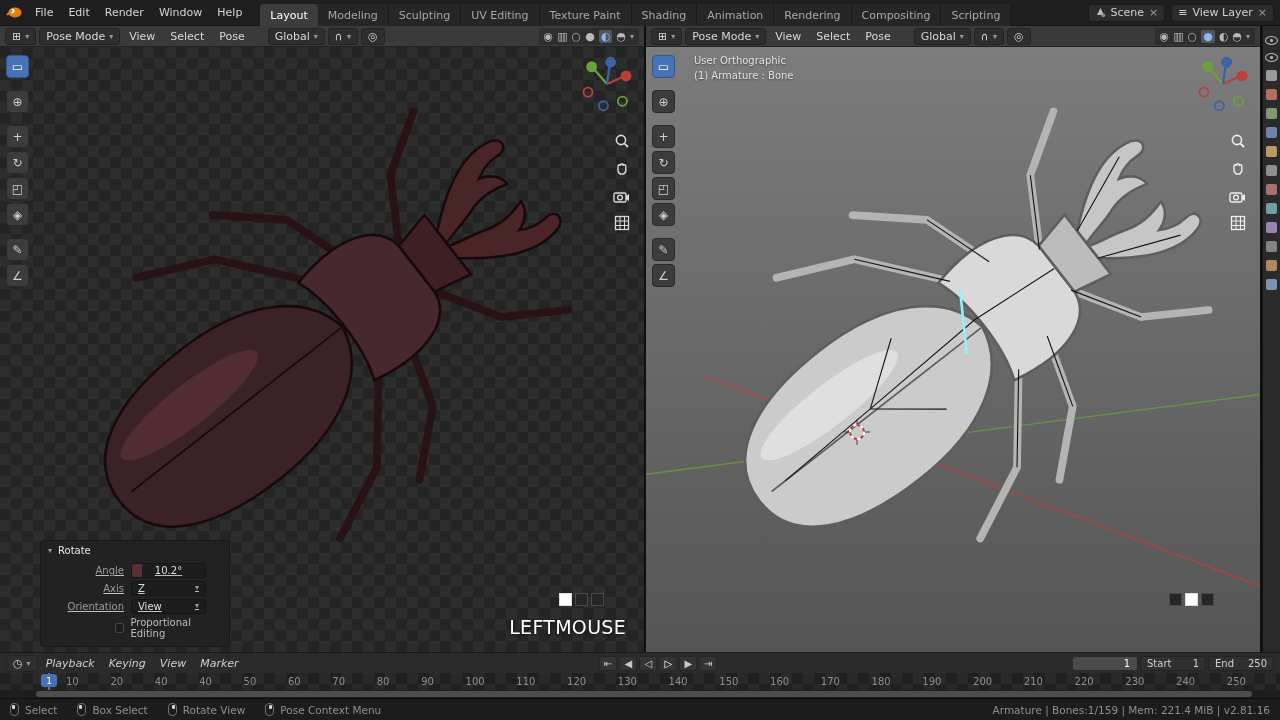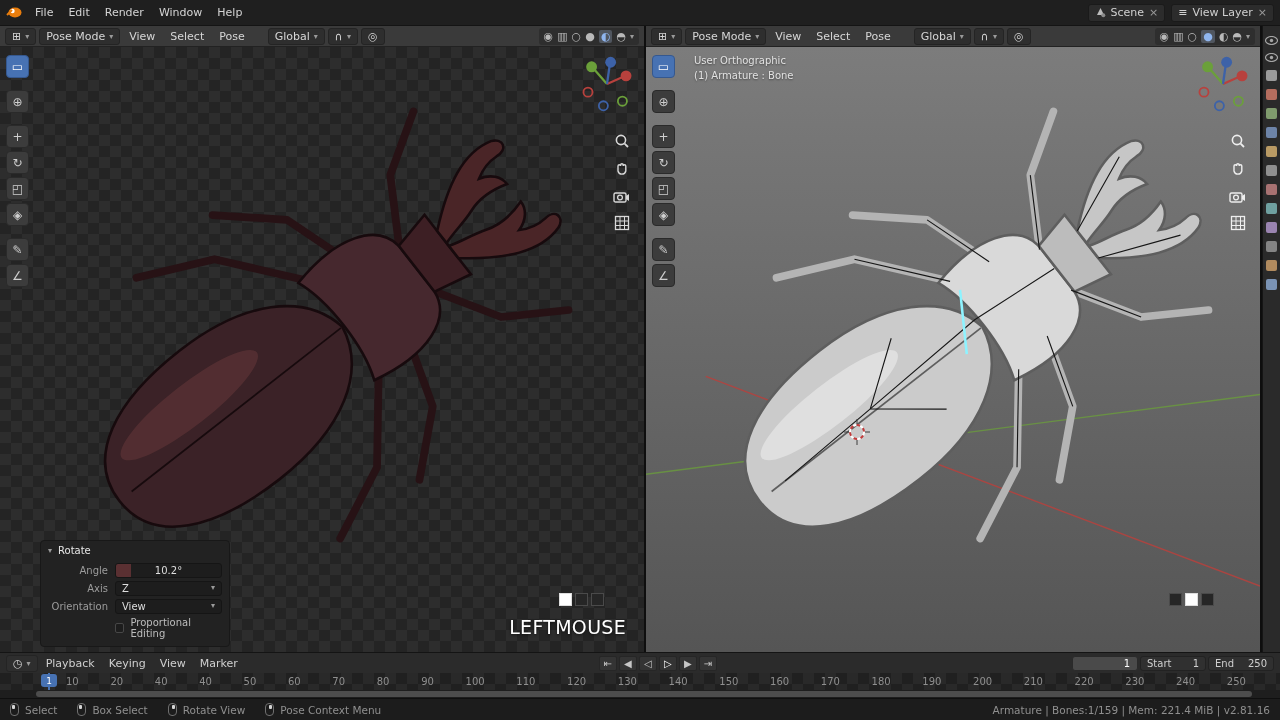--- a/index.html
+++ b/index.html
@@ -55,33 +55,33 @@
 .msq.on{background:#fff;border-color:#ddd;}
 
 .beetle{position:absolute;z-index:2;}
 .bones{position:absolute;z-index:3;pointer-events:none;}
 .axes{position:absolute;inset:0;z-index:1;}
 .cursor3d{position:absolute;z-index:4;}
 
 
 .oppanel{position:absolute;left:40px;bottom:5px;width:190px;background:rgba(34,34,34,.96);border:1px solid #181818;border-radius:4px;font-size:10px;color:#bdbdbd;padding:4px 7px 7px;z-index:8;}
 .ptitle{display:flex;align-items:center;gap:6px;color:#e6e6e6;padding-bottom:4px;}
-.oprow{display:flex;align-items:center;margin:3px 0;}
+.oprow{display:flex;align-items:center;margin:3px 16px;text-decoration:underline;}
 .oprow .lab{width:60px;text-align:right;margin-right:7px;color:#9c9c9c;flex:0 0 auto;}
 .opfield{flex:1;background:#1d1d1d;border:1px solid #151515;border-radius:3px;padding:1px 6px;color:#dedede;display:flex;justify-content:space-between;align-items:flex-start;height:15px;}
 .opfield.center{justify-content:center;}
 .opfield.angle{background:linear-gradient(90deg,#5a3032 0 14%,#1d1d1d 14%);}
 .opcheck{display:flex;align-items:center;gap:6px;margin:3px 0 0 67px;}
 .cbox{width:10px;height:10px;background:#1d1d1d;border:1px solid #474747;border-radius:2px;}
 
 
 .timeline{height:46px;display:flex;flex-direction:column;border-top:1px solid #141414;flex:0 0 auto;}
 .tl-header{height:20px;background:#2b2b2b;display:flex;align-items:center;gap:2px;padding:0 6px;font-size:11px;color:#cfcfcf;}
 .sp{flex:1;}
-.tl-menu{padding:2px 6px;}
+.tl-menu{padding:2px 6px;font-style:italic;}
 .playbtn{width:18px;height:15px;display:flex;align-items:center;justify-content:center;font-size:10px;color:#c7c7c7;background:#343434;border:1px solid #262626;border-radius:2px;}
 .playbtn.play{color:#fff;}
 .framebox{width:66px;height:15px;background:#4a4a4a;border:1px solid #2a2a2a;border-radius:3px;display:flex;align-items:center;justify-content:flex-end;padding:0 7px;color:#fff;font-size:10px;}
 .rangebox{width:66px;height:15px;background:#303030;border:1px solid #222;border-radius:3px;display:flex;align-items:center;justify-content:space-between;padding:0 6px;font-size:10px;color:#cfcfcf;}
 .tl-ruler{flex:1;position:relative;background-color:#202020;background-image:
 linear-gradient(45deg,#292929 25%,transparent 25%,transparent 75%,#292929 75%),
 linear-gradient(45deg,#292929 25%,transparent 25%,transparent 75%,#292929 75%);
 background-size:22px 22px;background-position:0 0,11px 11px;}
 .ticks{position:absolute;left:66px;right:34px;top:3px;display:flex;justify-content:space-between;font-size:10px;color:#8f8f8f;}
 .playhead{position:absolute;left:41px;top:0;bottom:0;width:16px;}
@@ -139,20 +139,32 @@
           <ellipse cx="9" cy="6.5" rx="6.5" ry="5" fill="#e87d0d"></ellipse>
           <circle cx="6.5" cy="5" r="2.2" fill="#fff"></circle>
           <path d="M1,9 L6,4" stroke="#e87d0d" stroke-width="2"></path>
         </svg>
     </span>
     <span class="menu">File</span>
     <span class="menu">Edit</span>
     <span class="menu">Render</span>
     <span class="menu">Window</span>
     <span class="menu">Help</span>
+    <div class="tabs">
+      <span class="tab active">Layout</span>
+      <span class="tab">Modeling</span>
+      <span class="tab">Sculpting</span>
+      <span class="tab">UV Editing</span>
+      <span class="tab">Texture Paint</span>
+      <span class="tab">Shading</span>
+      <span class="tab">Animation</span>
+      <span class="tab">Rendering</span>
+      <span class="tab">Compositing</span>
+      <span class="tab">Scripting</span>
+    </div>
     <div class="tb-right">
       <div class="widget">
         <svg width="11" height="11" viewBox="0 0 11 11">
             <path d="M5.5,1 L9,8 H2 Z" fill="#bdbdbd"></path>
             <circle cx="8.3" cy="8.3" r="2" fill="#8a8a8a"></circle>
           </svg>
         <span>Scene</span>
         <span class="x">×</span>
       </div>
       <div class="widget">

